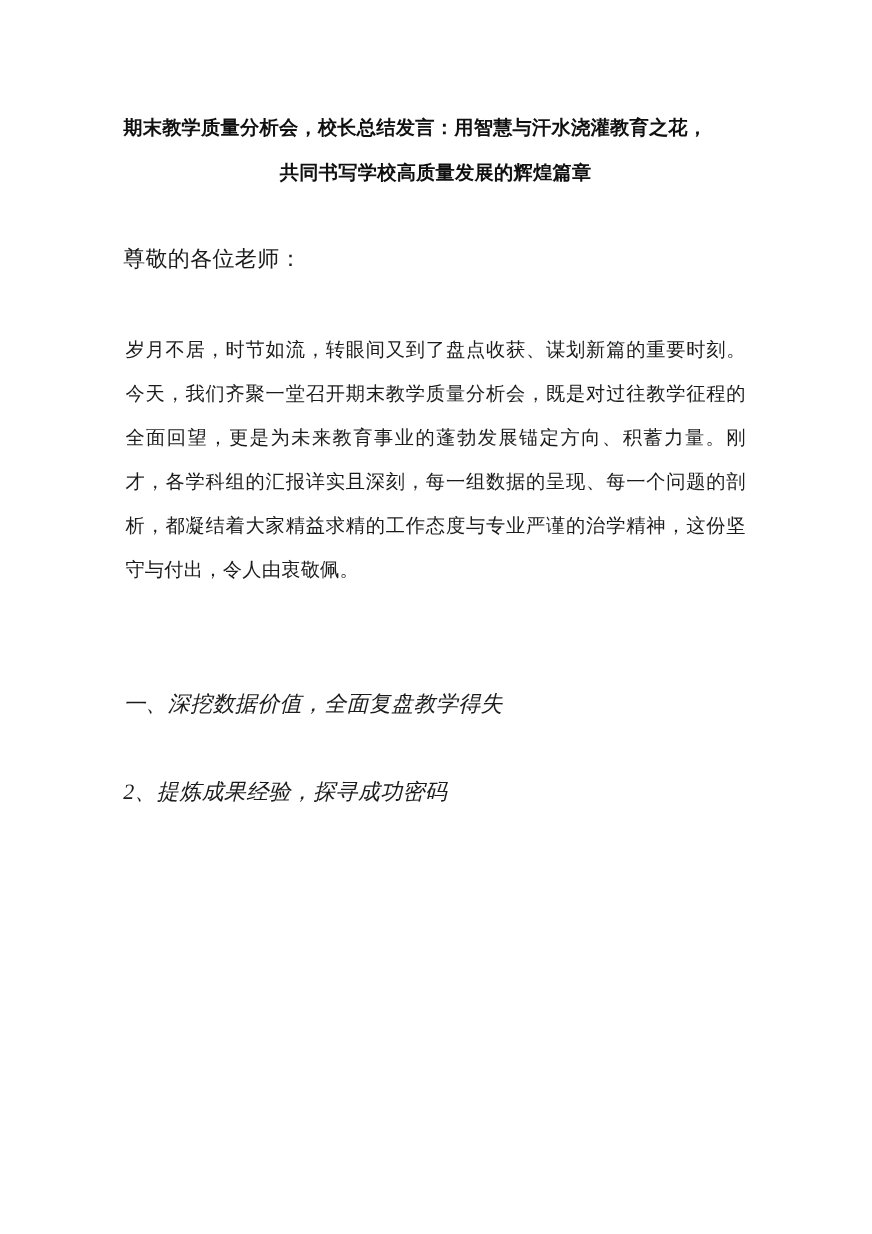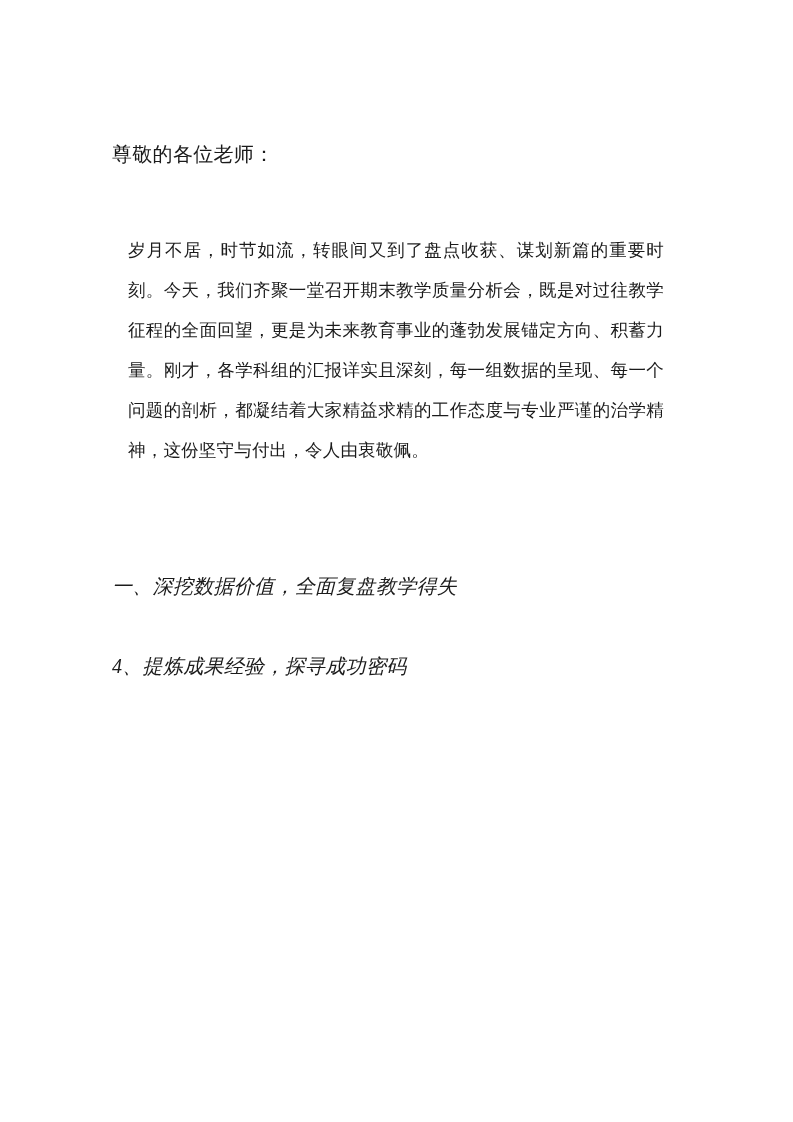--- a/index.html
+++ b/index.html
@@ -58,21 +58,21 @@
     line-height: 40px;
     margin: 0;
     padding: 0;
     text-align: left;
     letter-spacing: 0.3px;
   }
 
   .body-para {
     font-size: 17.5px;
     line-height: 40px;
-    margin: 16px;
+    margin: 2px;
     padding: 0;
     text-align: justify;
     text-justify: inter-ideograph;
     letter-spacing: 0.2px;
     word-break: break-all;
   }
 
   .heading-para {
     font-size: 20px;
     line-height: 40px;
@@ -91,34 +91,38 @@
   .spacer-title-gap {
     height: 38px;
   }
 </style>
 </head>
 <body>
 
 <div class="page">
   <div class="content">
 
+    <h1 class="doc-title">
+      <span class="title-line-1">期末教学质量分析会，校长总结发言：用智慧与汗水浇灌教育之花，</span>
+      <span class="title-line-2">共同书写学校高质量发展的辉煌篇章</span>
+    </h1>
 
     <div class="spacer spacer-title-gap"></div>
 
     <p class="salutation">尊敬的各位老师：</p>
 
     <div class="spacer"></div>
 
     <p class="body-para">岁月不居，时节如流，转眼间又到了盘点收获、谋划新篇的重要时刻。今天，我们齐聚一堂召开期末教学质量分析会，既是对过往教学征程的全面回望，更是为未来教育事业的蓬勃发展锚定方向、积蓄力量。刚才，各学科组的汇报详实且深刻，每一组数据的呈现、每一个问题的剖析，都凝结着大家精益求精的工作态度与专业严谨的治学精神，这份坚守与付出，令人由衷敬佩。</p>
 
     <div class="spacer"></div>
 
 
     <div class="spacer"></div>
 
     <p class="heading-para">一、深挖数据价值，全面复盘教学得失</p>
 
     <div class="spacer"></div>
 
-    <p class="heading-para">4、提炼成果经验，探寻成功密码</p>
+    <p class="heading-para">2、提炼成果经验，探寻成功密码</p>
 
   </div>
 </div>
 
 </body></html>

